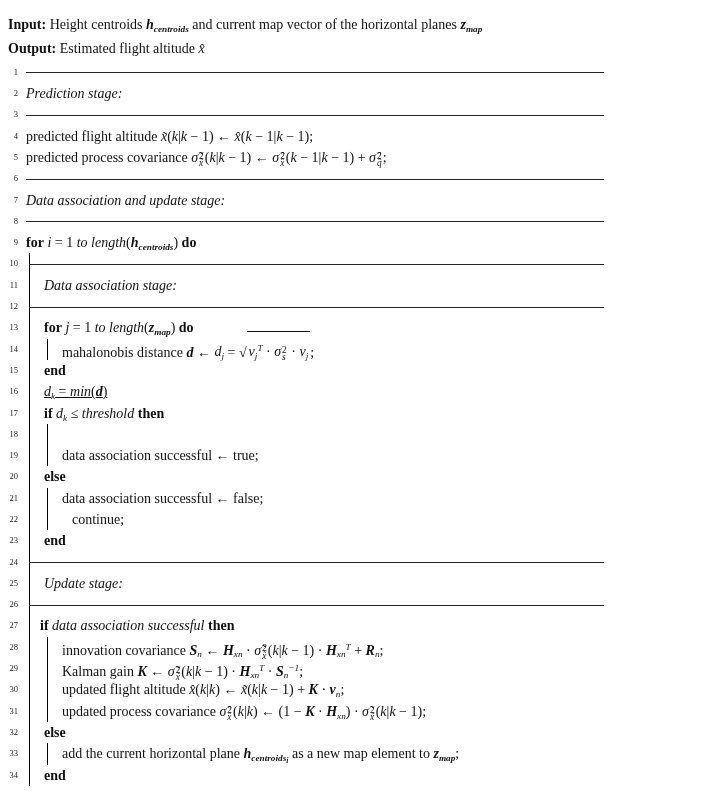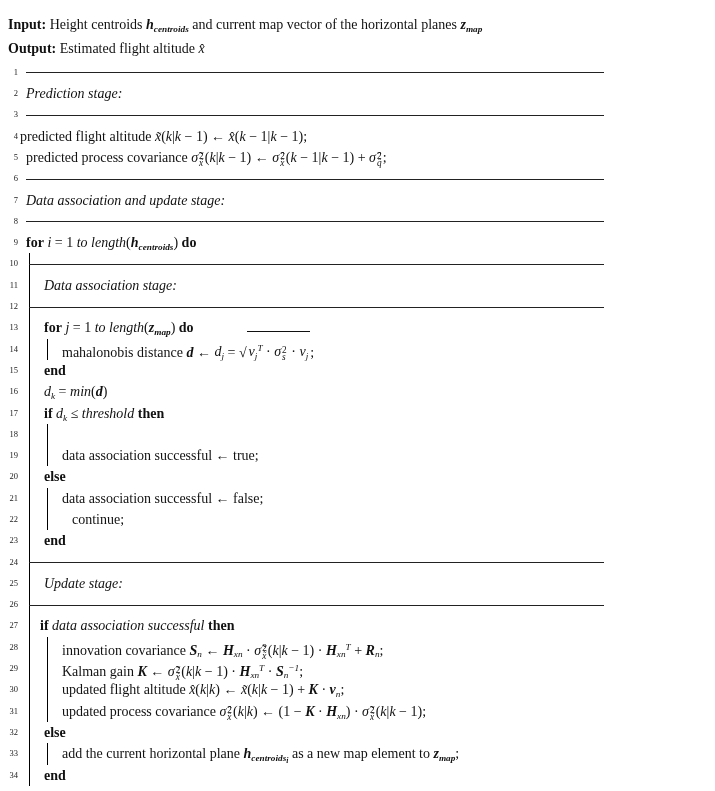--- a/index.html
+++ b/index.html
@@ -52,21 +52,21 @@
       <div class="row">
         <span class="num">2</span>
         <span class="content" style="left: 26px;"><i>Prediction stage:</i></span>
       </div>
       <div class="row">
         <span class="num">3</span>
         <span class="rule" style="left: 26px;"></span>
       </div>
       <div class="row">
         <span class="num">4</span>
-        <span class="content" style="left: 20px;">predicted flight altitude <i>x̃</i>(<i>k</i>|<i>k</i> − 1) ← <i>x̂</i>(<i>k</i> − 1|<i>k</i> − 1);</span>
+        <span class="content" style="left: 26px;">predicted flight altitude <i>x̃</i>(<i>k</i>|<i>k</i> − 1) ← <i>x̂</i>(<i>k</i> − 1|<i>k</i> − 1);</span>
       </div>
       <div class="row">
         <span class="num">5</span>
         <span class="content" style="left: 26px;">predicted process covariance <i>σ̃</i><span class="ss"><span>2</span><span>x̃</span></span>(<i>k</i>|<i>k</i> − 1) ← <i>σ̂</i><span class="ss"><span>2</span><span>x̂</span></span>(<i>k</i> − 1|<i>k</i> − 1) + <i>σ̂</i><span class="ss"><span>2</span><span>q̂</span></span>;</span>
       </div>
       <div class="row">
         <span class="num">6</span>
         <span class="rule" style="left: 26px;"></span>
       </div>
       <div class="row">
@@ -108,21 +108,21 @@
         <span class="content" style="left: 62px;">mahalonobis distance <b><i>d</i></b> ← <i>d<sub>j</sub></i> = √<span class="rad"><i>v<sub>j</sub></i><sup>T</sup> · <i>σ</i><span class="ss"><span>2</span><span>s</span></span> · <i>v<sub>j</sub></i></span>;</span>
       </div>
       <div class="row">
         <span class="num">15</span>
         <span class="bar" style="left: 29px;"></span>
         <span class="content" style="left: 44px;"><b>end</b></span>
       </div>
       <div class="row">
         <span class="num">16</span>
         <span class="bar" style="left: 29px;"></span>
-        <span class="content" style="left: 44px;"><i>d<sub>k</sub></i> = <i>min</i>(<b><i>d</i></b>)</span>
+        <span class="content" style="left: 44px; text-decoration: underline;"><i>d<sub>k</sub></i> = <i>min</i>(<b><i>d</i></b>)</span>
       </div>
       <div class="row">
         <span class="num">17</span>
         <span class="bar" style="left: 29px;"></span>
         <span class="content" style="left: 44px;"><b>if</b> <i>d<sub>k</sub></i> ≤ <i>threshold</i> <b>then</b></span>
       </div>
       <div class="row">
         <span class="num">18</span>
         <span class="bar" style="left: 29px;"></span>
         <span class="bar" style="left: 47px;"></span>

